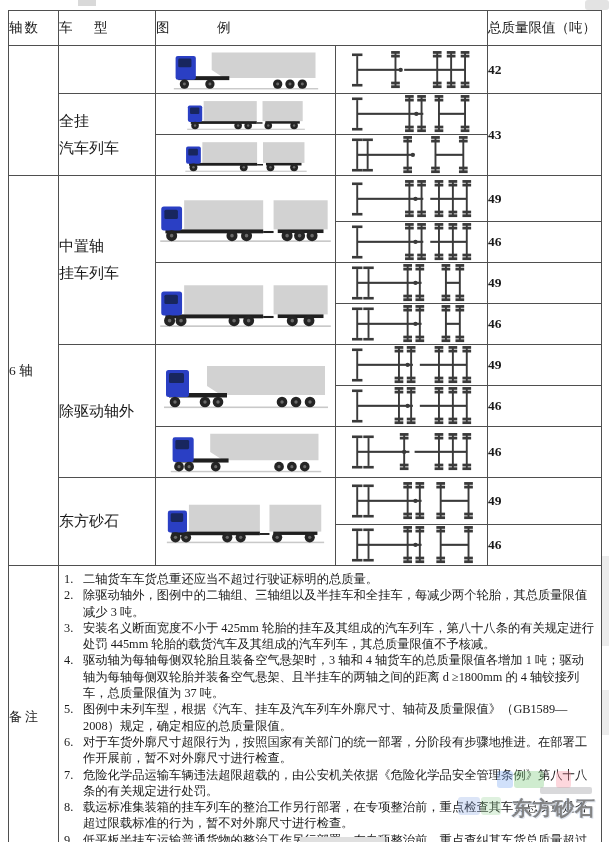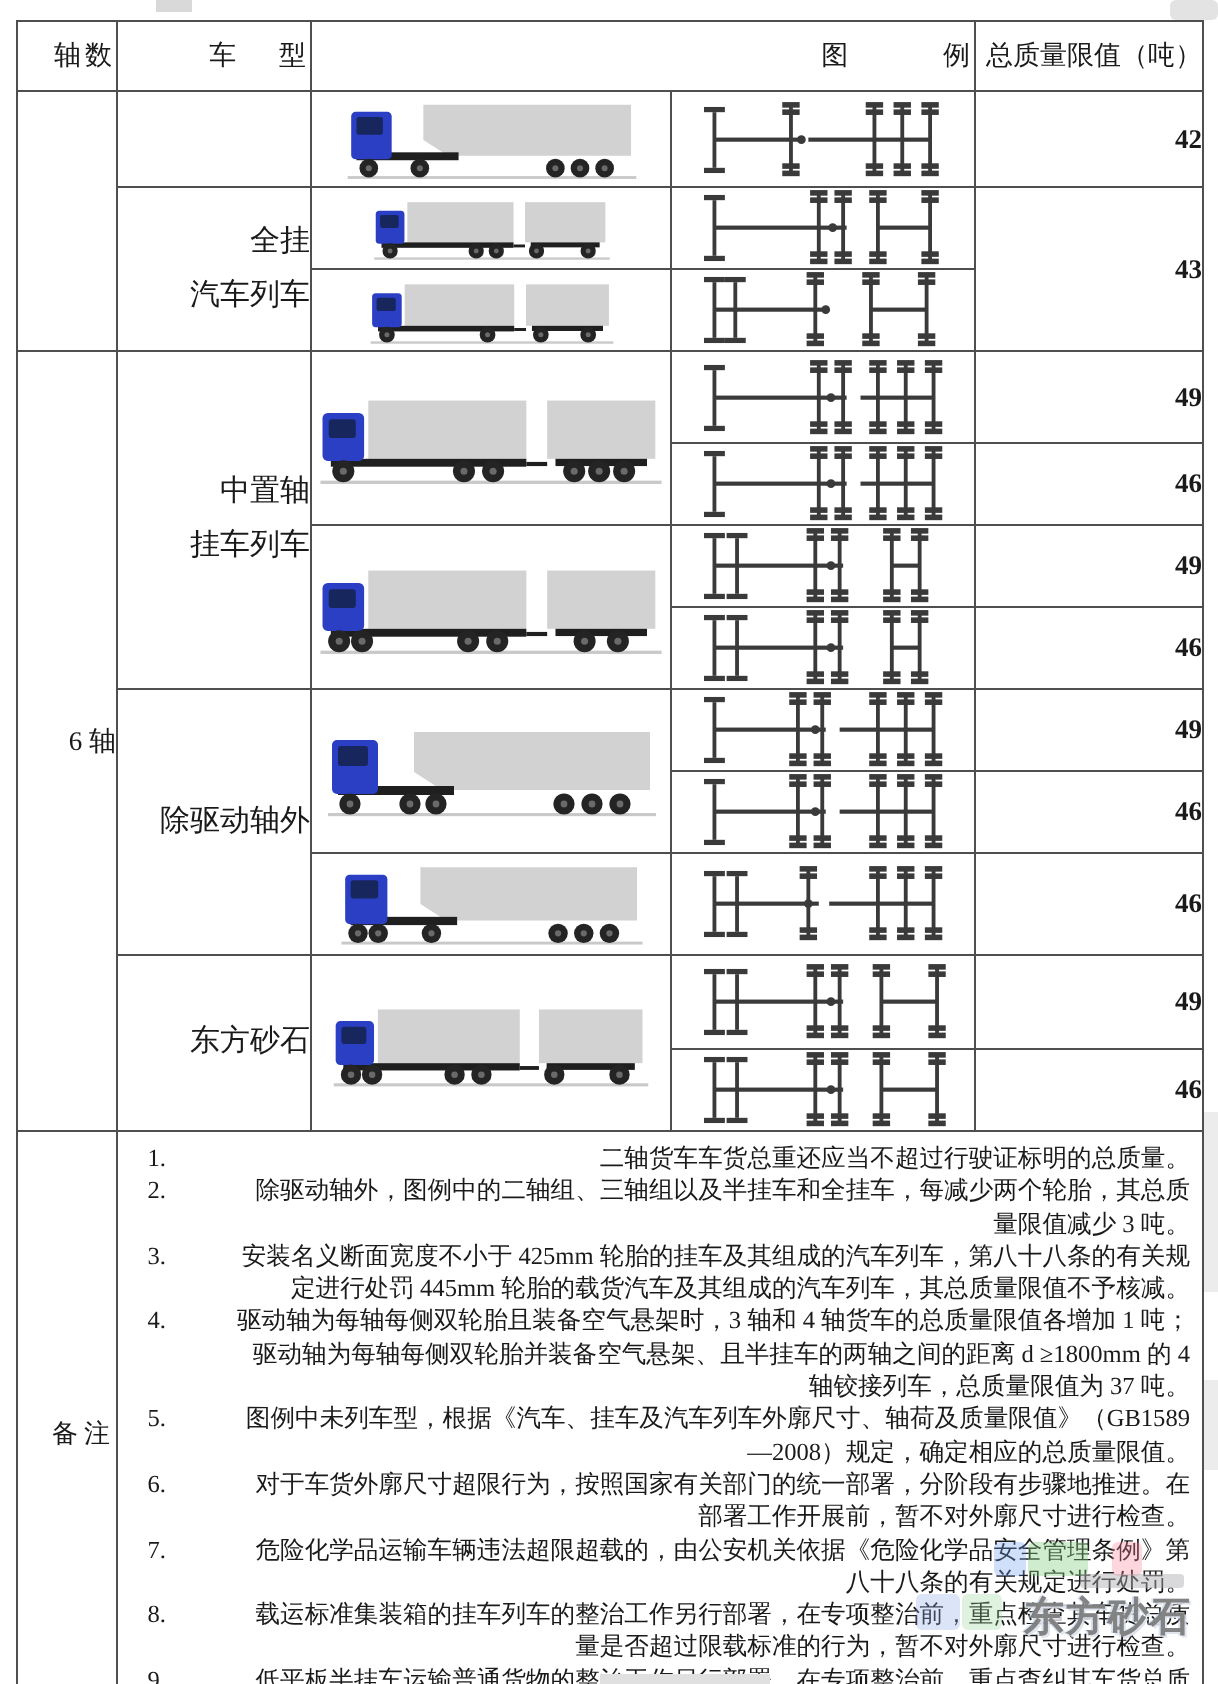--- a/index.html
+++ b/index.html
@@ -1,32 +1,32 @@
 <!DOCTYPE html>
 <html><head>
 <meta charset="utf-8">
 <style>
   html,body{margin:0;padding:0;background:#ffffff;}
   #page{position:relative;width:609px;height:842px;background:#ffffff;overflow:hidden;
         font-family:"Liberation Serif","DejaVu Serif",serif;color:#1a1a1a;}
   table.main{position:absolute;left:8px;top:10px;width:593px;border-collapse:collapse;table-layout:fixed;}
-  table.main td{border:1px solid #4f4f4f;padding:0;vertical-align:middle;text-align:right;overflow:hidden;}
+  table.main td{border:1px solid #4f4f4f;padding:0;vertical-align:middle;text-align:left;overflow:hidden;}
   td.hd{font-size:13.5px;letter-spacing:2px;}
   td.hd-type{word-spacing:14px;}
   td.hd-legend{word-spacing:40px;}
   td.axlecell{font-size:13.5px;font-family:Liberation Serif, serif;}
   td.typecell{font-size:15px;line-height:27px;}
   td.limitcell{font-size:13.5px;font-weight:bold;}
   td.truckcell svg, td.diagcell svg{display:block;margin:0 auto;max-height:94%;}
   td.noteslabel{font-size:13px;letter-spacing:3px;vertical-align:middle;}
   td.notescell{vertical-align:top;text-align:left;}
   .notes{padding:5px 6px 4px 4px;}
   .note{display:flex;font-size:12.3px;line-height:16.3px;}
   .nnum{flex:none;width:19px;padding-left:1px;}
-  .ntxt{flex:1;margin-left:35px;}
+  .ntxt{flex:1;}
   
   .artifact{position:absolute;}
   .wm-blob{position:absolute;border-radius:3px;}
   .wm-text{position:absolute;font-weight:bold;color:rgba(125,125,125,0.95);
            text-shadow:1px 1px 0 rgba(220,225,235,0.9), -1px 0 0 rgba(180,200,230,0.5);
            font-size:20px;letter-spacing:1px;white-space:nowrap;}
   .wm-small{position:absolute;background:rgba(170,170,175,0.45);border-radius:2px;}
 </style>
 </head>
 <body>

